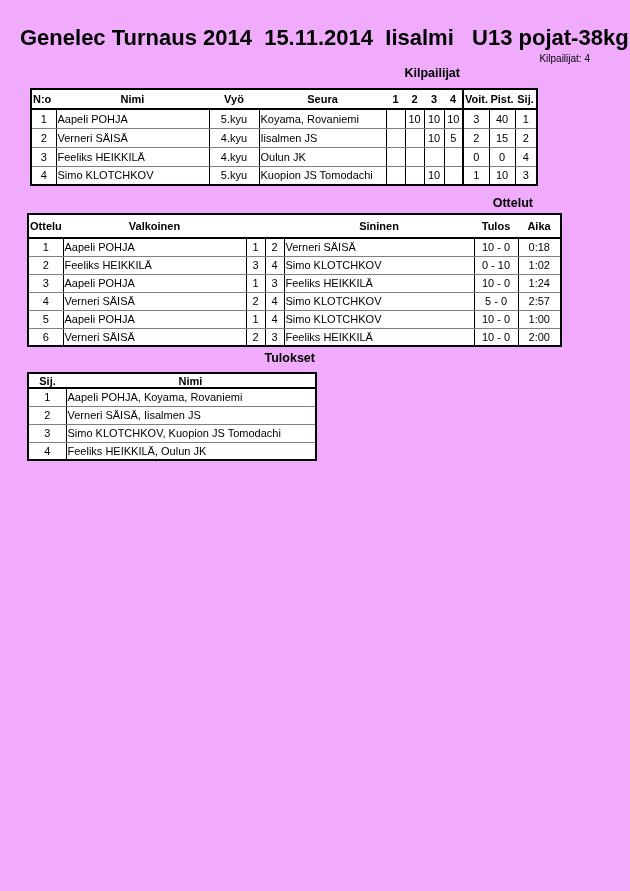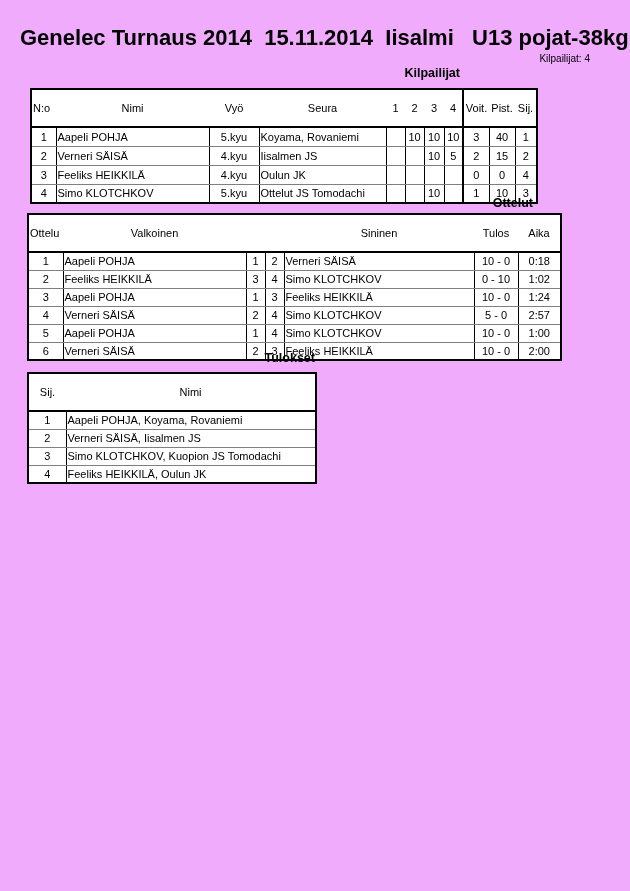--- a/index.html
+++ b/index.html
@@ -43,24 +43,24 @@
 
   table.sheet {
     position: absolute;
     border-collapse: collapse;
     table-layout: fixed;
     font-size: 11px;
     background: #fff;
     border: 2px solid #000;
   }
   .sheet th {
-    font-weight: normal;
+    font-weight: bold;
     border: 0;
     border-bottom: 2px solid #000;
-    padding: 12px 1px;
+    padding: 0 1px;
     text-align: center;
     white-space: nowrap;
     overflow: hidden;
     margin-top: 10px;
   }
   .sheet td {
     border-left: 1px solid #000;
     border-right: 1px solid #000;
     border-top: 1px solid #7f7f7f;
     border-bottom: 1px solid #7f7f7f;
@@ -159,21 +159,21 @@
       <td></td>
       <td></td>
       <td class="thick">0</td>
       <td>0</td>
       <td>4</td>
     </tr>
     <tr>
       <td>4</td>
       <td class="al">Simo KLOTCHKOV</td>
       <td>5.kyu</td>
-      <td class="al">Ottelut JS Tomodachi</td>
+      <td class="al">Kuopion JS Tomodachi</td>
       <td></td>
       <td></td>
       <td>10</td>
       <td></td>
       <td class="thick">1</td>
       <td>10</td>
       <td>3</td>
     </tr>
   </tbody>
     </table>

